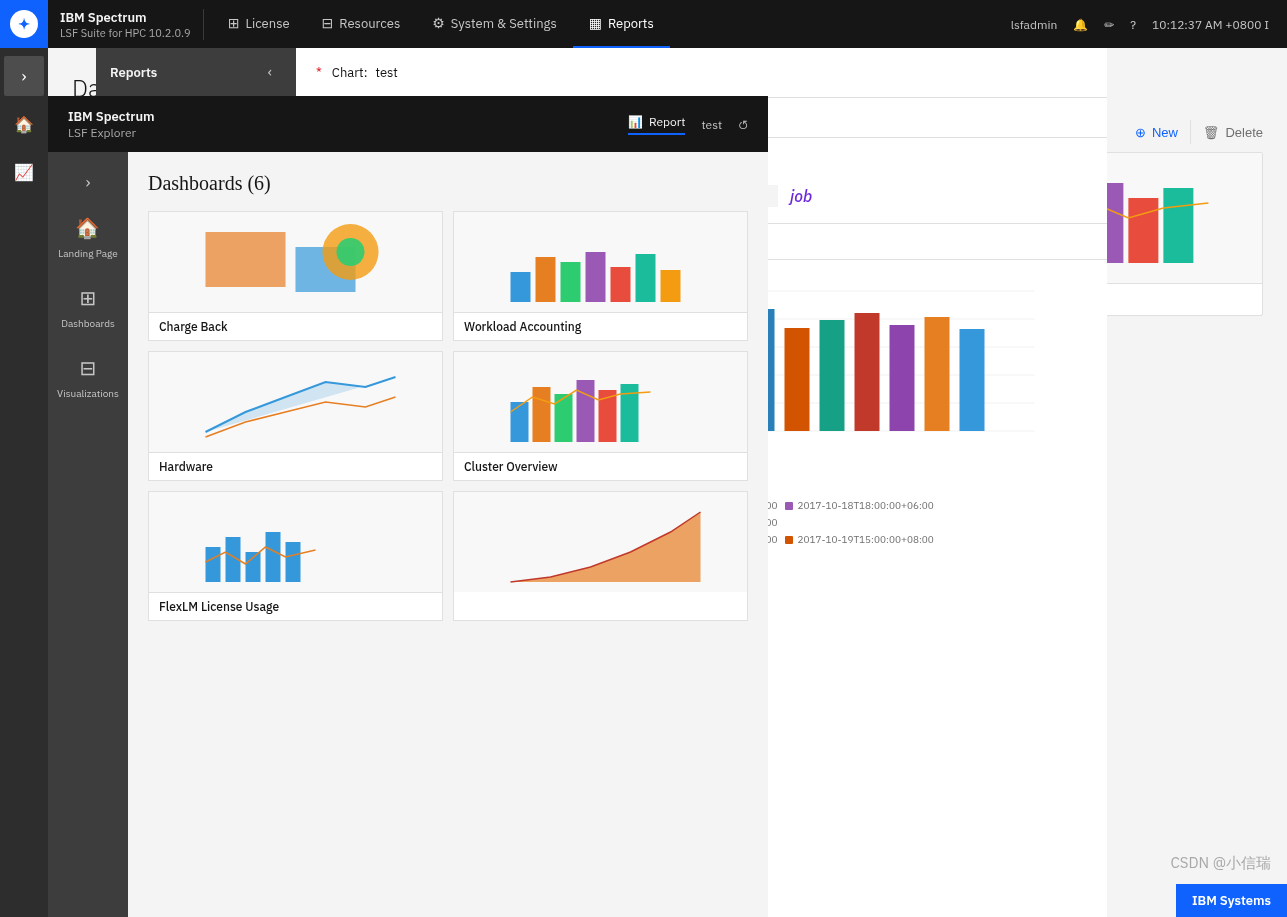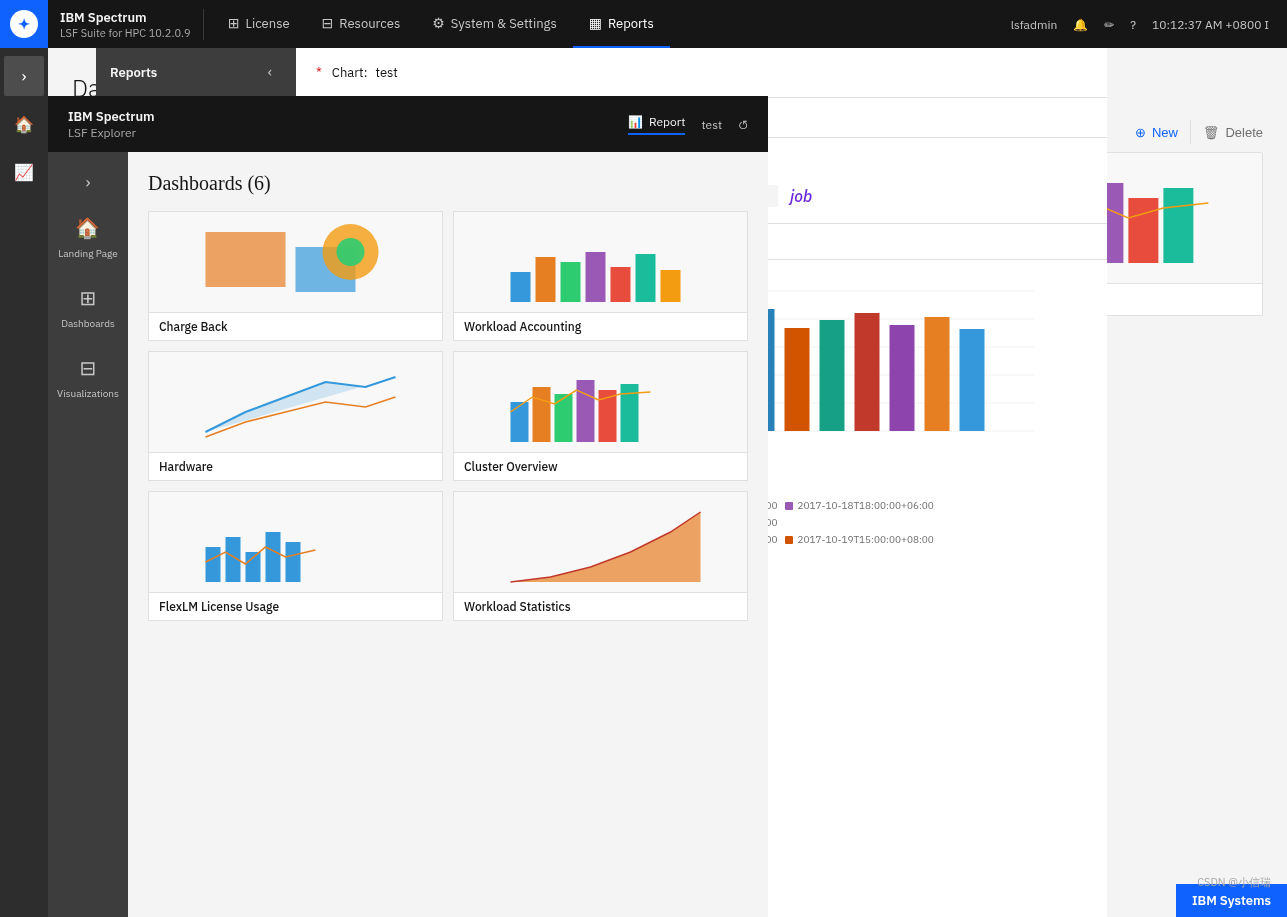--- a/index.html
+++ b/index.html
@@ -454,23 +454,23 @@
       color: white;
       padding: 8px 16px;
       font-size: 13px;
       font-weight: 600;
       z-index: 700;
     }
 
     
     .watermark {
       position: fixed;
-      bottom: 27px;
+      bottom: 44px;
       right: 16px;
-      font-size: 11px;
+      font-size: 15px;
       color: #a8a8a8;
       z-index: 700;
     }
   </style>
 </head>
 <body>
 
 <nav class="top-nav">
   <div class="top-nav-logo">
     <div class="logo-icon">✦</div>
@@ -886,21 +886,20 @@
               <div class="lsf-card-label">FlexLM License Usage</div>
             </div>
 
             <div class="lsf-card">
               <div class="lsf-card-preview">
                 <svg viewBox="0 0 200 100" width="100%" height="100%">
                   <polygon points="10,90 50,85 90,75 130,60 170,40 200,20 200,90" fill="#e67e22" opacity="0.7"></polygon>
                   <polyline points="10,90 50,85 90,75 130,60 170,40 200,20" stroke="#c0392b" stroke-width="1.5" fill="none"></polyline>
                 </svg>
               </div>
-              <div class="lsf-card-label">Workload Statistics</div>
             </div>
           </div>
         </div>
       </div>
     </div>
   </div>
 </div>
 
 <div class="ibm-branding">
   <span>IBM Systems</span>

